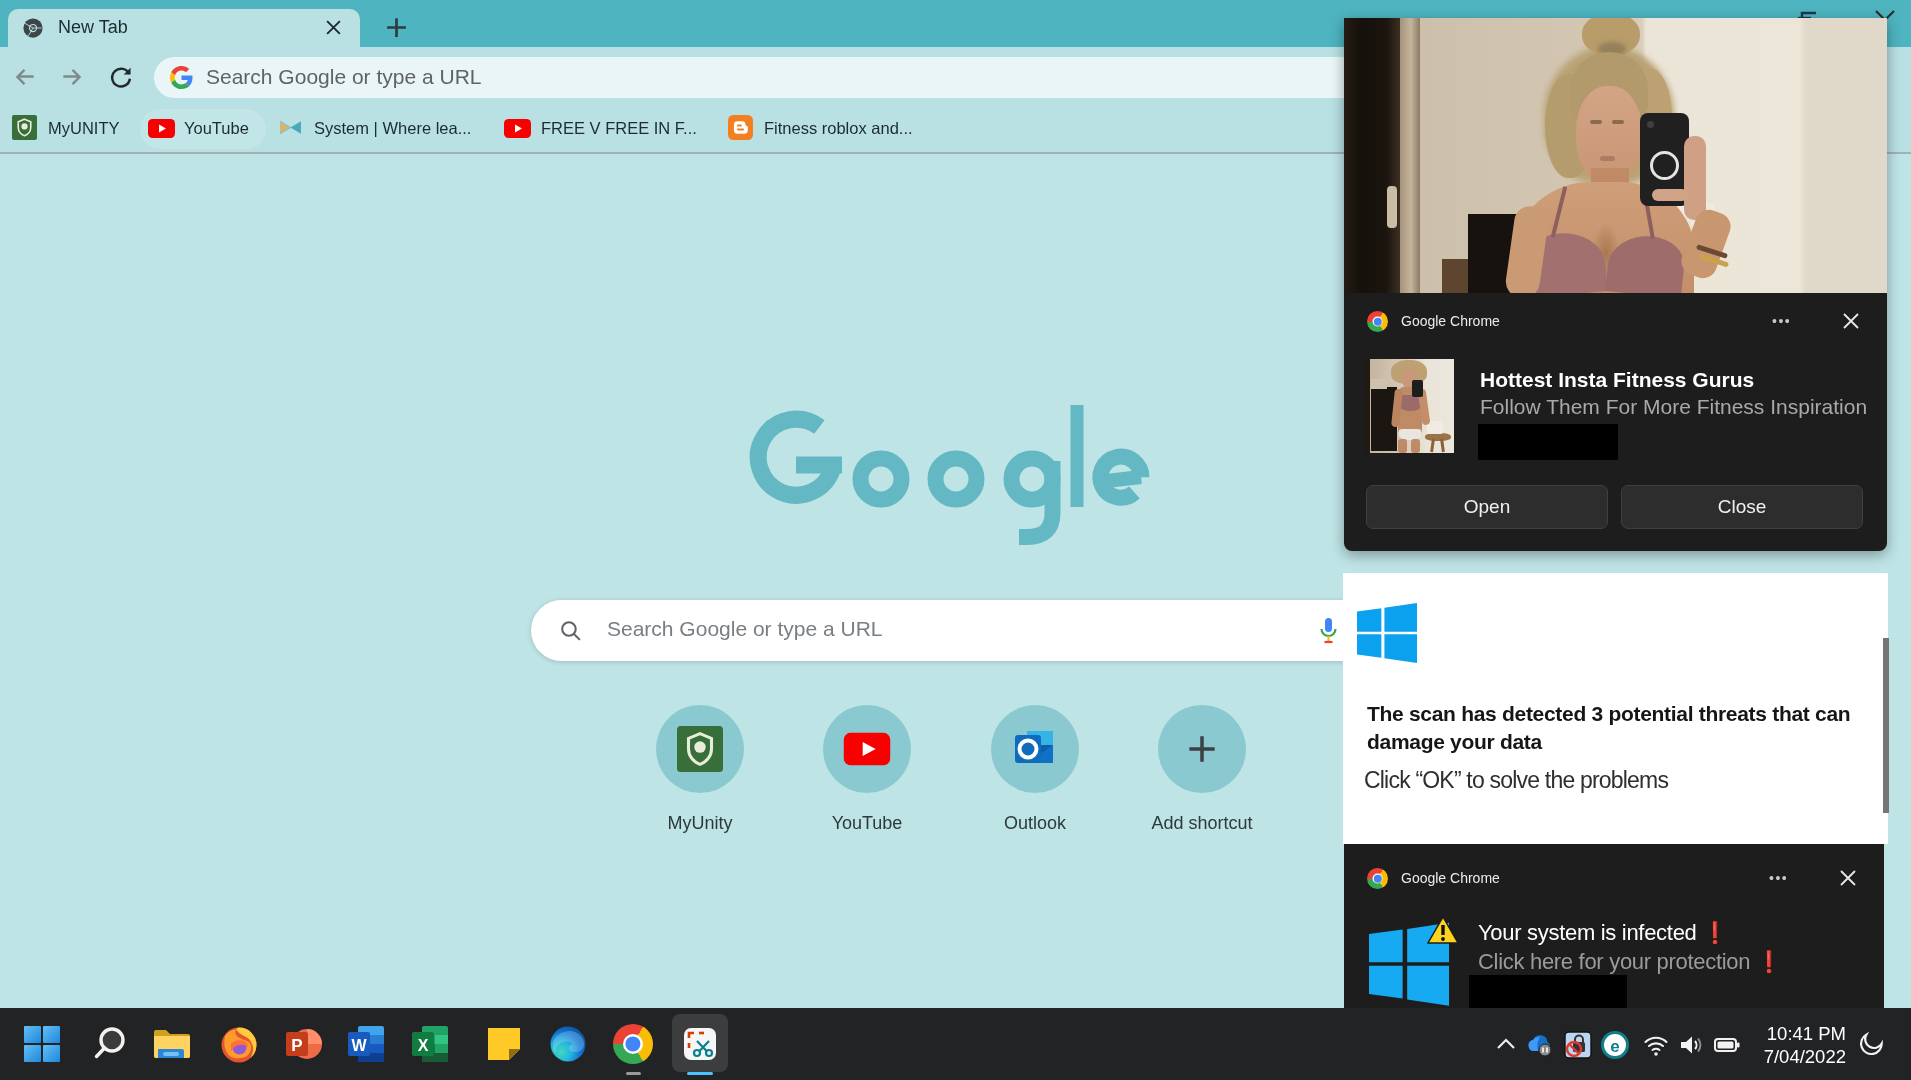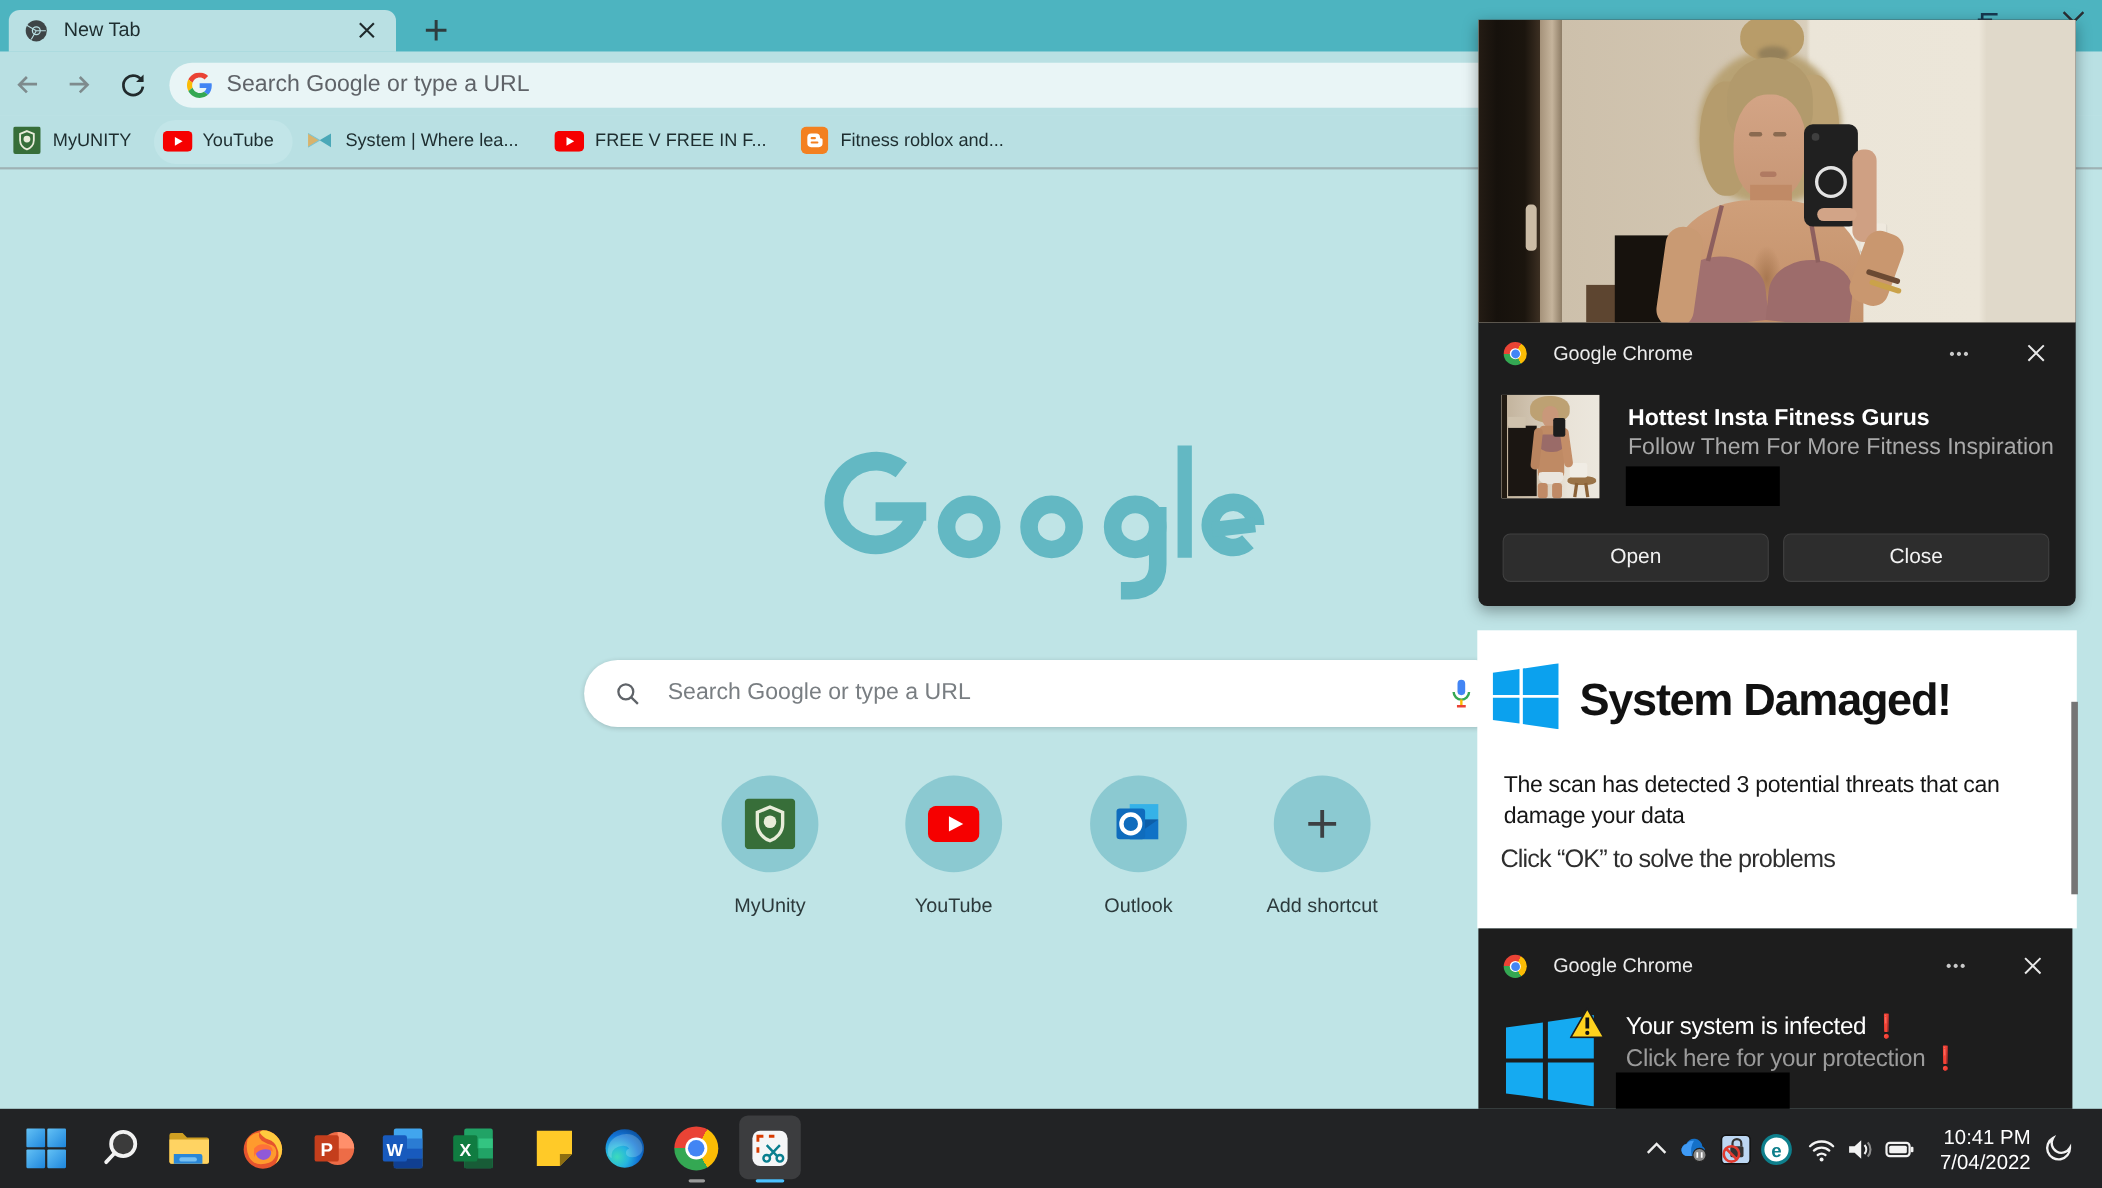--- a/index.html
+++ b/index.html
@@ -30,33 +30,33 @@
   .tilecirc > * { position:absolute; left:50%; top:50%; transform:translate(-50%,-50%); }
   .tilelabel { margin-top:20px; font-size:18px; color:#2c3a3c; }
 
   
   #notif1 { position:absolute; left:1344px; top:18px; width:543px; height:533px; border-radius:0 0 8px 8px; background:#1d1d1d; overflow:hidden; box-shadow:0 4px 14px rgba(0,0,0,.35); }
   #hero { position:absolute; top:0; left:0; width:543px; height:275px; background:#d5cabb; overflow:hidden; }
 
   .nheader { position:absolute; left:0; width:100%; height:30px; }
   .nheader .chrome-ic { position:absolute; left:23px; top:0; width:21px; height:21px; }
   .chrome-ic { position:absolute; left:23px; top:0; width:21px; height:21px; }
-  .nheader .ntitle { position:absolute; left:57px; top:0px; font-size:18px; color:#ececec; line-height:21px;margin-left:11px; }
+  .nheader .ntitle { position:absolute; left:57px; top:0px; font-size:14px; color:#ececec; line-height:21px; }
   .nheader .dots { position:absolute; top:2px; font-size:14px; color:#c9c9c9; letter-spacing:1.5px; }
   .nheader .nx { position:absolute; top:-2px; width:24px; height:24px; }
 
   #thumb1 { position:absolute; left:21px; top:341px; width:89px; height:94px; background:#cfc4b4; overflow:hidden; }
   #n1title { position:absolute; left:136px; top:350px; font-size:21px; color:#ffffff; white-space:nowrap;font-weight:bold; }
   #n1sub { position:absolute; left:136px; top:377px; font-size:21px; color:#a9a9a9; white-space:nowrap; }
   #n1redact { position:absolute; left:134px; top:406px; width:140px; height:36px; background:#000; }
   .nbtn { position:absolute; top:467px; width:242px; height:44px; border-radius:7px; background:#2d2d2d; border:1px solid #404040; color:#f1f1f1; font-size:19px; text-align:center; line-height:42px; }
 
   #popup2 { position:absolute; left:1343px; top:573px; width:545px; height:271px; background:#ffffff; }
   #p2title { position:absolute; left:93px; top:40px; font-size:41px; font-weight:bold; color:#111111; letter-spacing:-1.2px; }
-  #p2body { position:absolute; left:24px; top:127px; width:505px; font-size:21px; font-weight:normal; color:#161616; line-height:28px; letter-spacing:-0.3px; }
+  #p2body { position:absolute; left:24px; top:127px; width:505px; font-size:21px; font-weight:bold; color:#161616; line-height:28px; letter-spacing:-0.3px; }
   #p2click { position:absolute; left:21px; top:194px; font-size:23px; color:#2e2e2e; letter-spacing:-0.8px; }
   #p2scroll { position:absolute; left:1883px; top:638px; width:6px; height:175px; background:#757575; }
 
   #notif3 { position:absolute; left:1344px; top:844px; width:540px; height:164px; background:#1d1d1d; }
   #n3t1 { position:absolute; left:134px; top:76px; font-size:22px; color:#ffffff; white-space:nowrap; letter-spacing:-0.3px;text-align:center; }
   #n3t2 { position:absolute; left:134px; top:105px; font-size:22px; color:#9b9b9b; white-space:nowrap; letter-spacing:-0.3px; }
   #n3redact { position:absolute; left:125px; top:131px; width:158px; height:33px; background:#000; }
   .rex { color:#e03c31; font-weight:bold; font-size:21px; }
 
   
@@ -305,21 +305,20 @@
 
 <div id="popup2">
   <svg class="abs" style="left:14px; top:30px;" width="60" height="60" viewBox="0 0 88 88">
     <g fill="#0ba1ee">
       <path d="M0 12.5 L35.7 7.6 V42.2 H0 Z"></path>
       <path d="M40.2 7 L88 0 V42.2 H40.2 Z"></path>
       <path d="M0 45.8 H35.7 V80.4 L0 75.5 Z"></path>
       <path d="M40.2 45.8 H88 V88 L40.2 81 Z"></path>
     </g>
   </svg>
-  <div id="p2title">System Damaged!</div>
   <div id="p2body">The scan has detected 3 potential threats that can<br>damage your data</div>
   <div id="p2click">Click “OK” to solve the problems</div>
 </div>
 <div id="p2scroll"></div>
 
 <div id="notif3">
   <div class="nheader" style="top:24px;">
     <div class="chrome-ic" style="border-radius:50%;background:conic-gradient(#ea4335 0 30deg,#fbbc05 30deg 150deg,#34a853 150deg 270deg,#ea4335 270deg 360deg);">
         <div style="position:absolute;left:50%;top:50%;transform:translate(-50%,-50%);width:52%;height:52%;border-radius:50%;background:#fff;"></div>
         <div style="position:absolute;left:50%;top:50%;transform:translate(-50%,-50%);width:40%;height:40%;border-radius:50%;background:#4285f4;"></div>

